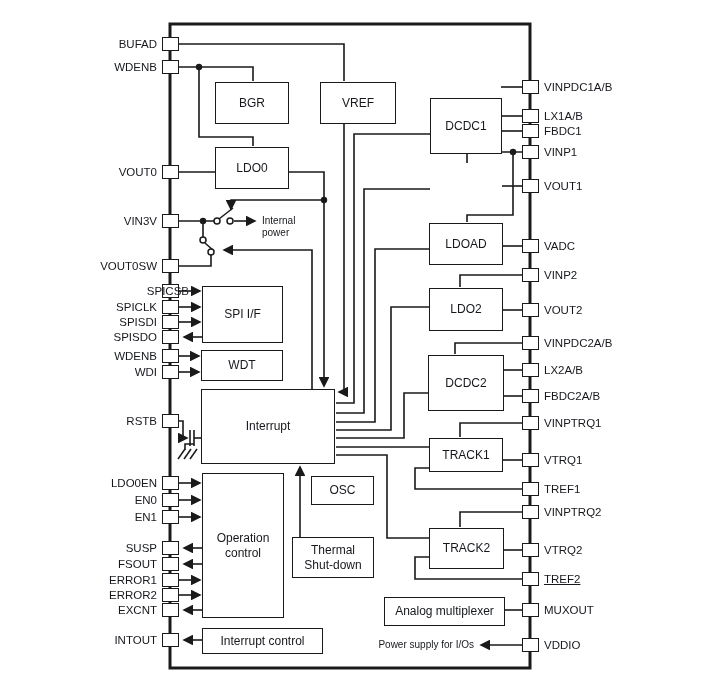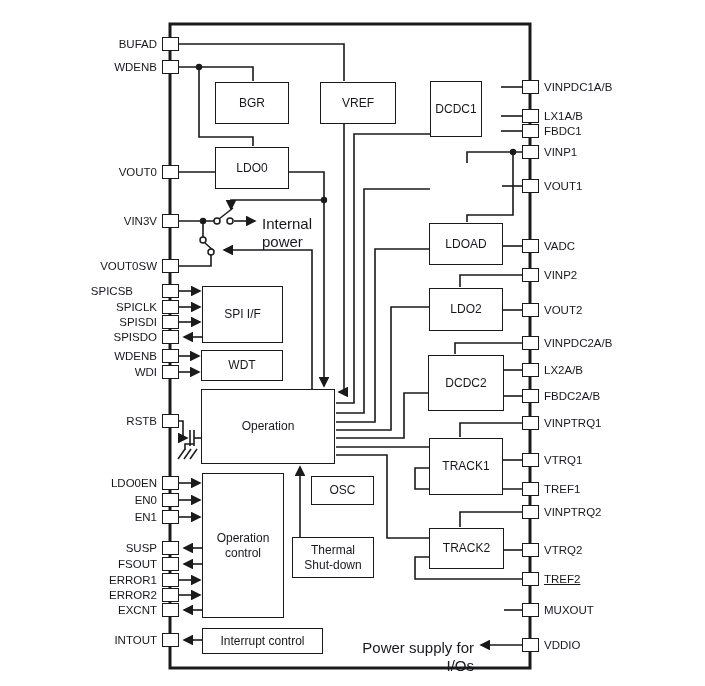--- a/index.html
+++ b/index.html
@@ -14,21 +14,21 @@
     font-size:12px;line-height:1.25;color:#16181d;padding:1px 2px;
   }
   .pin-square{
     position:absolute;box-sizing:border-box;width:17px;height:14px;
     border:1.8px solid #1a1a1a;background:#ffffff;
   }
   .pin-label{
     position:absolute;height:14px;line-height:14px;font-size:11.5px;white-space:nowrap;color:#16181d;
   }
   .pin-label.left{text-align:right;}
-  .annotation{position:absolute;font-size:15px;line-height:1.2;color:#16181d;}
+  .annotation{position:absolute;font-size:10px;line-height:1.2;color:#16181d;}
 </style>
 </head>
 <body>
 
 <div id="stage">
 
   <svg width="705" height="686" viewBox="0 0 705 686">
     <defs>
       <marker id="ar" viewBox="0 0 10 10" refX="8.5" refY="5" markerWidth="6.8" markerHeight="6.8" orient="auto-start-reverse">
         <path d="M0 0 L10 5 L0 10 z" fill="#1a1a1a"></path>
@@ -159,51 +159,52 @@
     <g fill="#1a1a1a" stroke="none">
       <circle cx="199" cy="67" r="3.2"></circle>
       <circle cx="203" cy="221" r="3.2"></circle>
       <circle cx="324" cy="200" r="3.2"></circle>
       <circle cx="513" cy="152" r="3.2"></circle>
     </g>
   </svg>
 
   <div class="block" style="left:215px;top:82px;width:74px;height:42px">BGR</div>
   <div class="block" style="left:320px;top:82px;width:76px;height:42px">VREF</div>
-  <div class="block" style="left:430px;top:81px;width:52px;height:56px">DCDC1</div>
+  <div class="block" style="left:430px;top:98px;width:72px;height:56px">DCDC1</div>
   <div class="block" style="left:215px;top:147px;width:74px;height:42px">LDO0</div>
   <div class="block" style="left:429px;top:223px;width:74px;height:42px">LDOAD</div>
   <div class="block" style="left:429px;top:288px;width:74px;height:43px">LDO2</div>
   <div class="block" style="left:202px;top:286px;width:81px;height:57px">SPI I/F</div>
   <div class="block" style="left:201px;top:350px;width:82px;height:31px">WDT</div>
-  <div class="block" style="left:201px;top:389px;width:134px;height:75px">Operation</div>
+  <div class="block" style="left:201px;top:389px;width:134px;height:75px">Interrupt</div>
   <div class="block" style="left:428px;top:355px;width:76px;height:56px">DCDC2</div>
   <div class="block" style="left:311px;top:476px;width:63px;height:29px">OSC</div>
   <div class="block" style="left:292px;top:537px;width:82px;height:41px">Thermal Shut-down</div>
   <div class="block" style="left:202px;top:473px;width:82px;height:145px">Operation control</div>
-  <div class="block" style="left:429px;top:438px;width:74px;height:57px">TRACK1</div>
+  <div class="block" style="left:429px;top:438px;width:74px;height:34px">TRACK1</div>
   <div class="block" style="left:429px;top:528px;width:75px;height:41px">TRACK2</div>
+  <div class="block" style="left:384px;top:597px;width:121px;height:29px">Analog multiplexer</div>
   <div class="block" style="left:202px;top:628px;width:121px;height:26px">Interrupt control</div>
 
   <div class="annotation" style="left:262px;top:215px;width:56px;">Internal power</div>
   <div class="annotation" style="left:354px;top:639px;width:120px;text-align:right;">Power supply for I/Os</div>
 
   <div id="pins">
       <div class="pin-square" style="top: 37px; left: 162px;"></div>
       <div class="pin-label left" style="top: 37px; right: 548px;">BUFAD</div>
       <div class="pin-square" style="top: 60px; left: 162px;"></div>
       <div class="pin-label left" style="top: 60px; right: 548px;">WDENB</div>
       <div class="pin-square" style="top: 165px; left: 162px;"></div>
       <div class="pin-label left" style="top: 165px; right: 548px;">VOUT0</div>
       <div class="pin-square" style="top: 214px; left: 162px;"></div>
       <div class="pin-label left" style="top: 214px; right: 548px;">VIN3V</div>
       <div class="pin-square" style="top: 259px; left: 162px;"></div>
       <div class="pin-label left" style="top: 259px; right: 548px;">VOUT0SW</div>
       <div class="pin-square" style="top: 284px; left: 162px;"></div>
-      <div class="pin-label left" style="top: 284px; right: 572px; text-align: right;">SPICSB</div>
+      <div class="pin-label left" style="top: 284px; right: 516px; text-align: right;">SPICSB</div>
       <div class="pin-square" style="top: 300px; left: 162px;"></div>
       <div class="pin-label left" style="top: 300px; right: 548px;">SPICLK</div>
       <div class="pin-square" style="top: 315px; left: 162px;"></div>
       <div class="pin-label left" style="top: 315px; right: 548px; margin-left: 16px;">SPISDI</div>
       <div class="pin-square" style="top: 330px; left: 162px;"></div>
       <div class="pin-label left" style="top: 330px; right: 548px;">SPISDO</div>
       <div class="pin-square" style="top: 349px; left: 162px;"></div>
       <div class="pin-label left" style="top: 349px; right: 548px;">WDENB</div>
       <div class="pin-square" style="top: 365px; left: 162px;"></div>
       <div class="pin-label left" style="top: 365px; right: 548px;">WDI</div>

